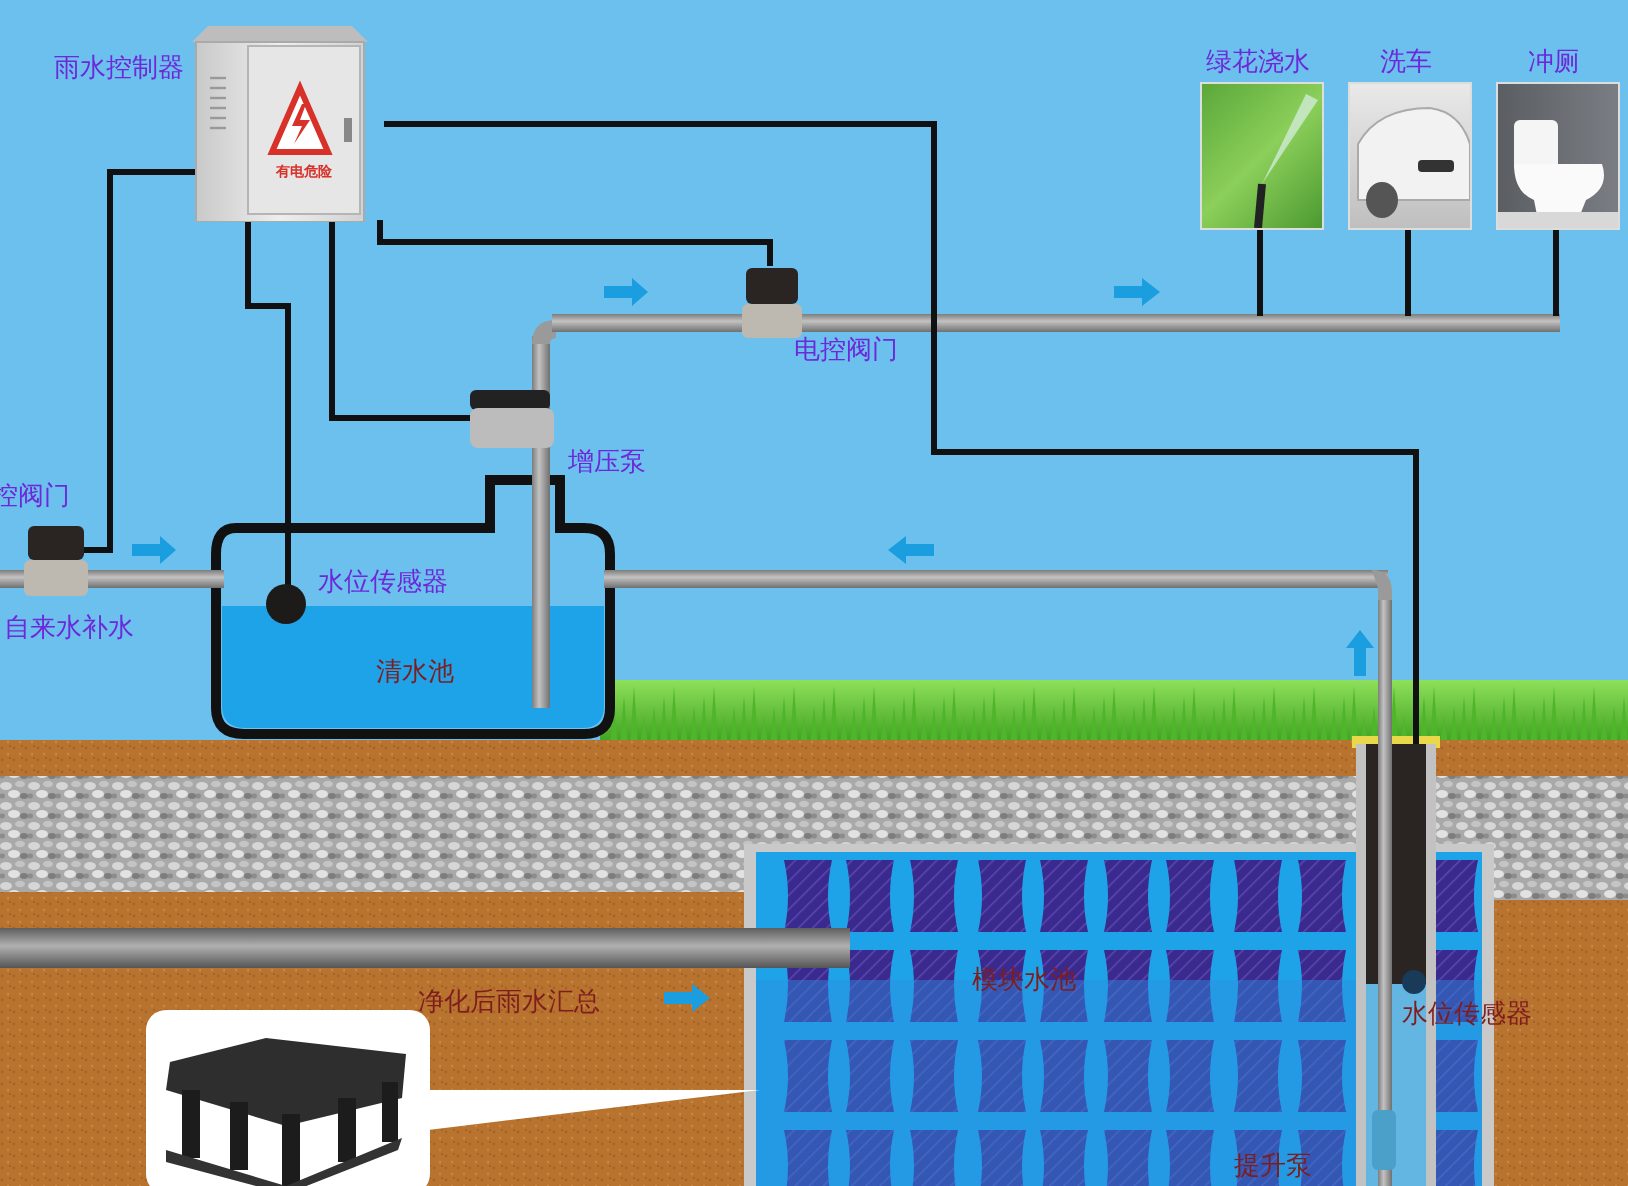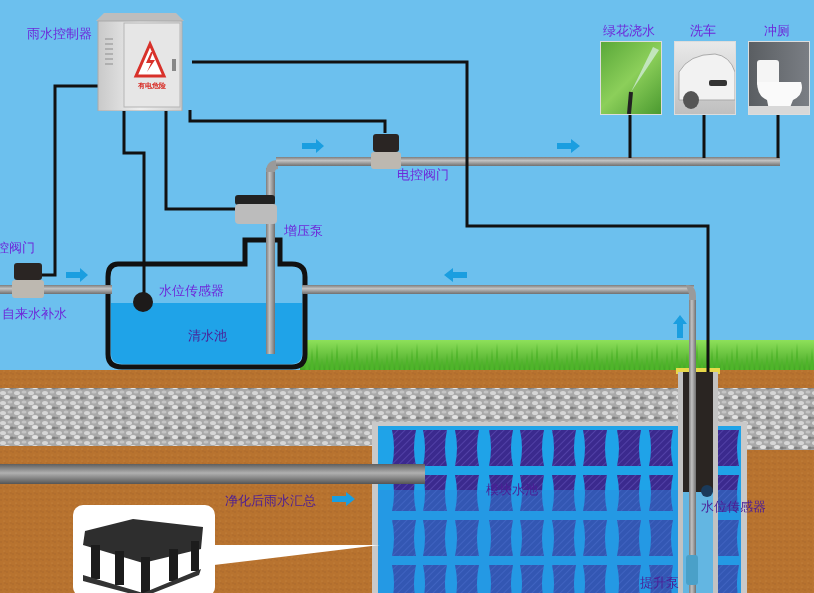--- a/index.html
+++ b/index.html
@@ -1,19 +1,19 @@
 <!DOCTYPE html>
 <html><head>
 <meta charset="utf-8">
 <style>
   html,body{margin:0;padding:0;}
   body{width:814px;height:593px;overflow:hidden;position:relative;background:#6cc0ee;font-family:"DejaVu Sans","Liberation Sans",sans-serif;}
   #scene{position:absolute;left:0;top:0;width:814px;height:593px;}
   .lbl{position:absolute;font-size:13px;color:#6d28d9;white-space:nowrap;}
-  .lbl.white{color:#4c1d95;}
+  .lbl.white{color:#7f1d1d;}
   .photo{position:absolute;width:60px;height:72px;border:1px solid #ddd;overflow:hidden;}
   .cabinet{position:absolute;left:96px;top:13px;width:88px;height:118px;}
   .inset{position:absolute;left:73px;top:505px;width:142px;height:92px;background:#fff;border-radius:10px;}
 </style>
 </head>
 <body>
 
 <svg id="scene" viewBox="0 0 814 593" width="814" height="593" xmlns="http://www.w3.org/2000/svg">
   <defs>
     <pattern id="soilPat" width="6" height="6" patternUnits="userSpaceOnUse">
@@ -238,20 +238,20 @@
   </svg>
 </div>
 
 <span class="lbl" style="left:27px;top:25px;">雨水控制器</span>
 <span class="lbl" style="left:397px;top:128px;margin-top:38px;">电控阀门</span>
 <span class="lbl" style="left:-4px;top:239px;">控阀门</span>
 <span class="lbl" style="left:284px;top:222px;">增压泵</span>
 <span class="lbl" style="left:159px;top:282px;">水位传感器</span>
 <span class="lbl" style="left:2px;top:305px;font-family:Liberation Serif, serif;">自来水补水</span>
 <span class="lbl white" style="left:188px;top:327px;">清水池</span>
-<span class="lbl white" style="left:225px;top:492px;">净化后雨水汇总</span>
+<span class="lbl white" style="left:209px;top:492px;">净化后雨水汇总</span>
 <span class="lbl white" style="left:486px;top:481px;">模块水池</span>
 <span class="lbl white" style="left:701px;top:498px;">水位传感器</span>
-<span class="lbl white" style="left:640px;top:574px;">提升泵</span>
+<span class="lbl white" style="left:617px;top:574px;">提升泵</span>
 
 <span class="lbl" style="left:603px;top:22px;font-family:Liberation Mono, monospace;">绿花浇水</span>
 <span class="lbl" style="left:690px;top:22px;font-family:Liberation Serif, serif;">洗车</span>
 <span class="lbl" style="left:764px;top:22px;">冲厕</span>
 
 </body></html>

